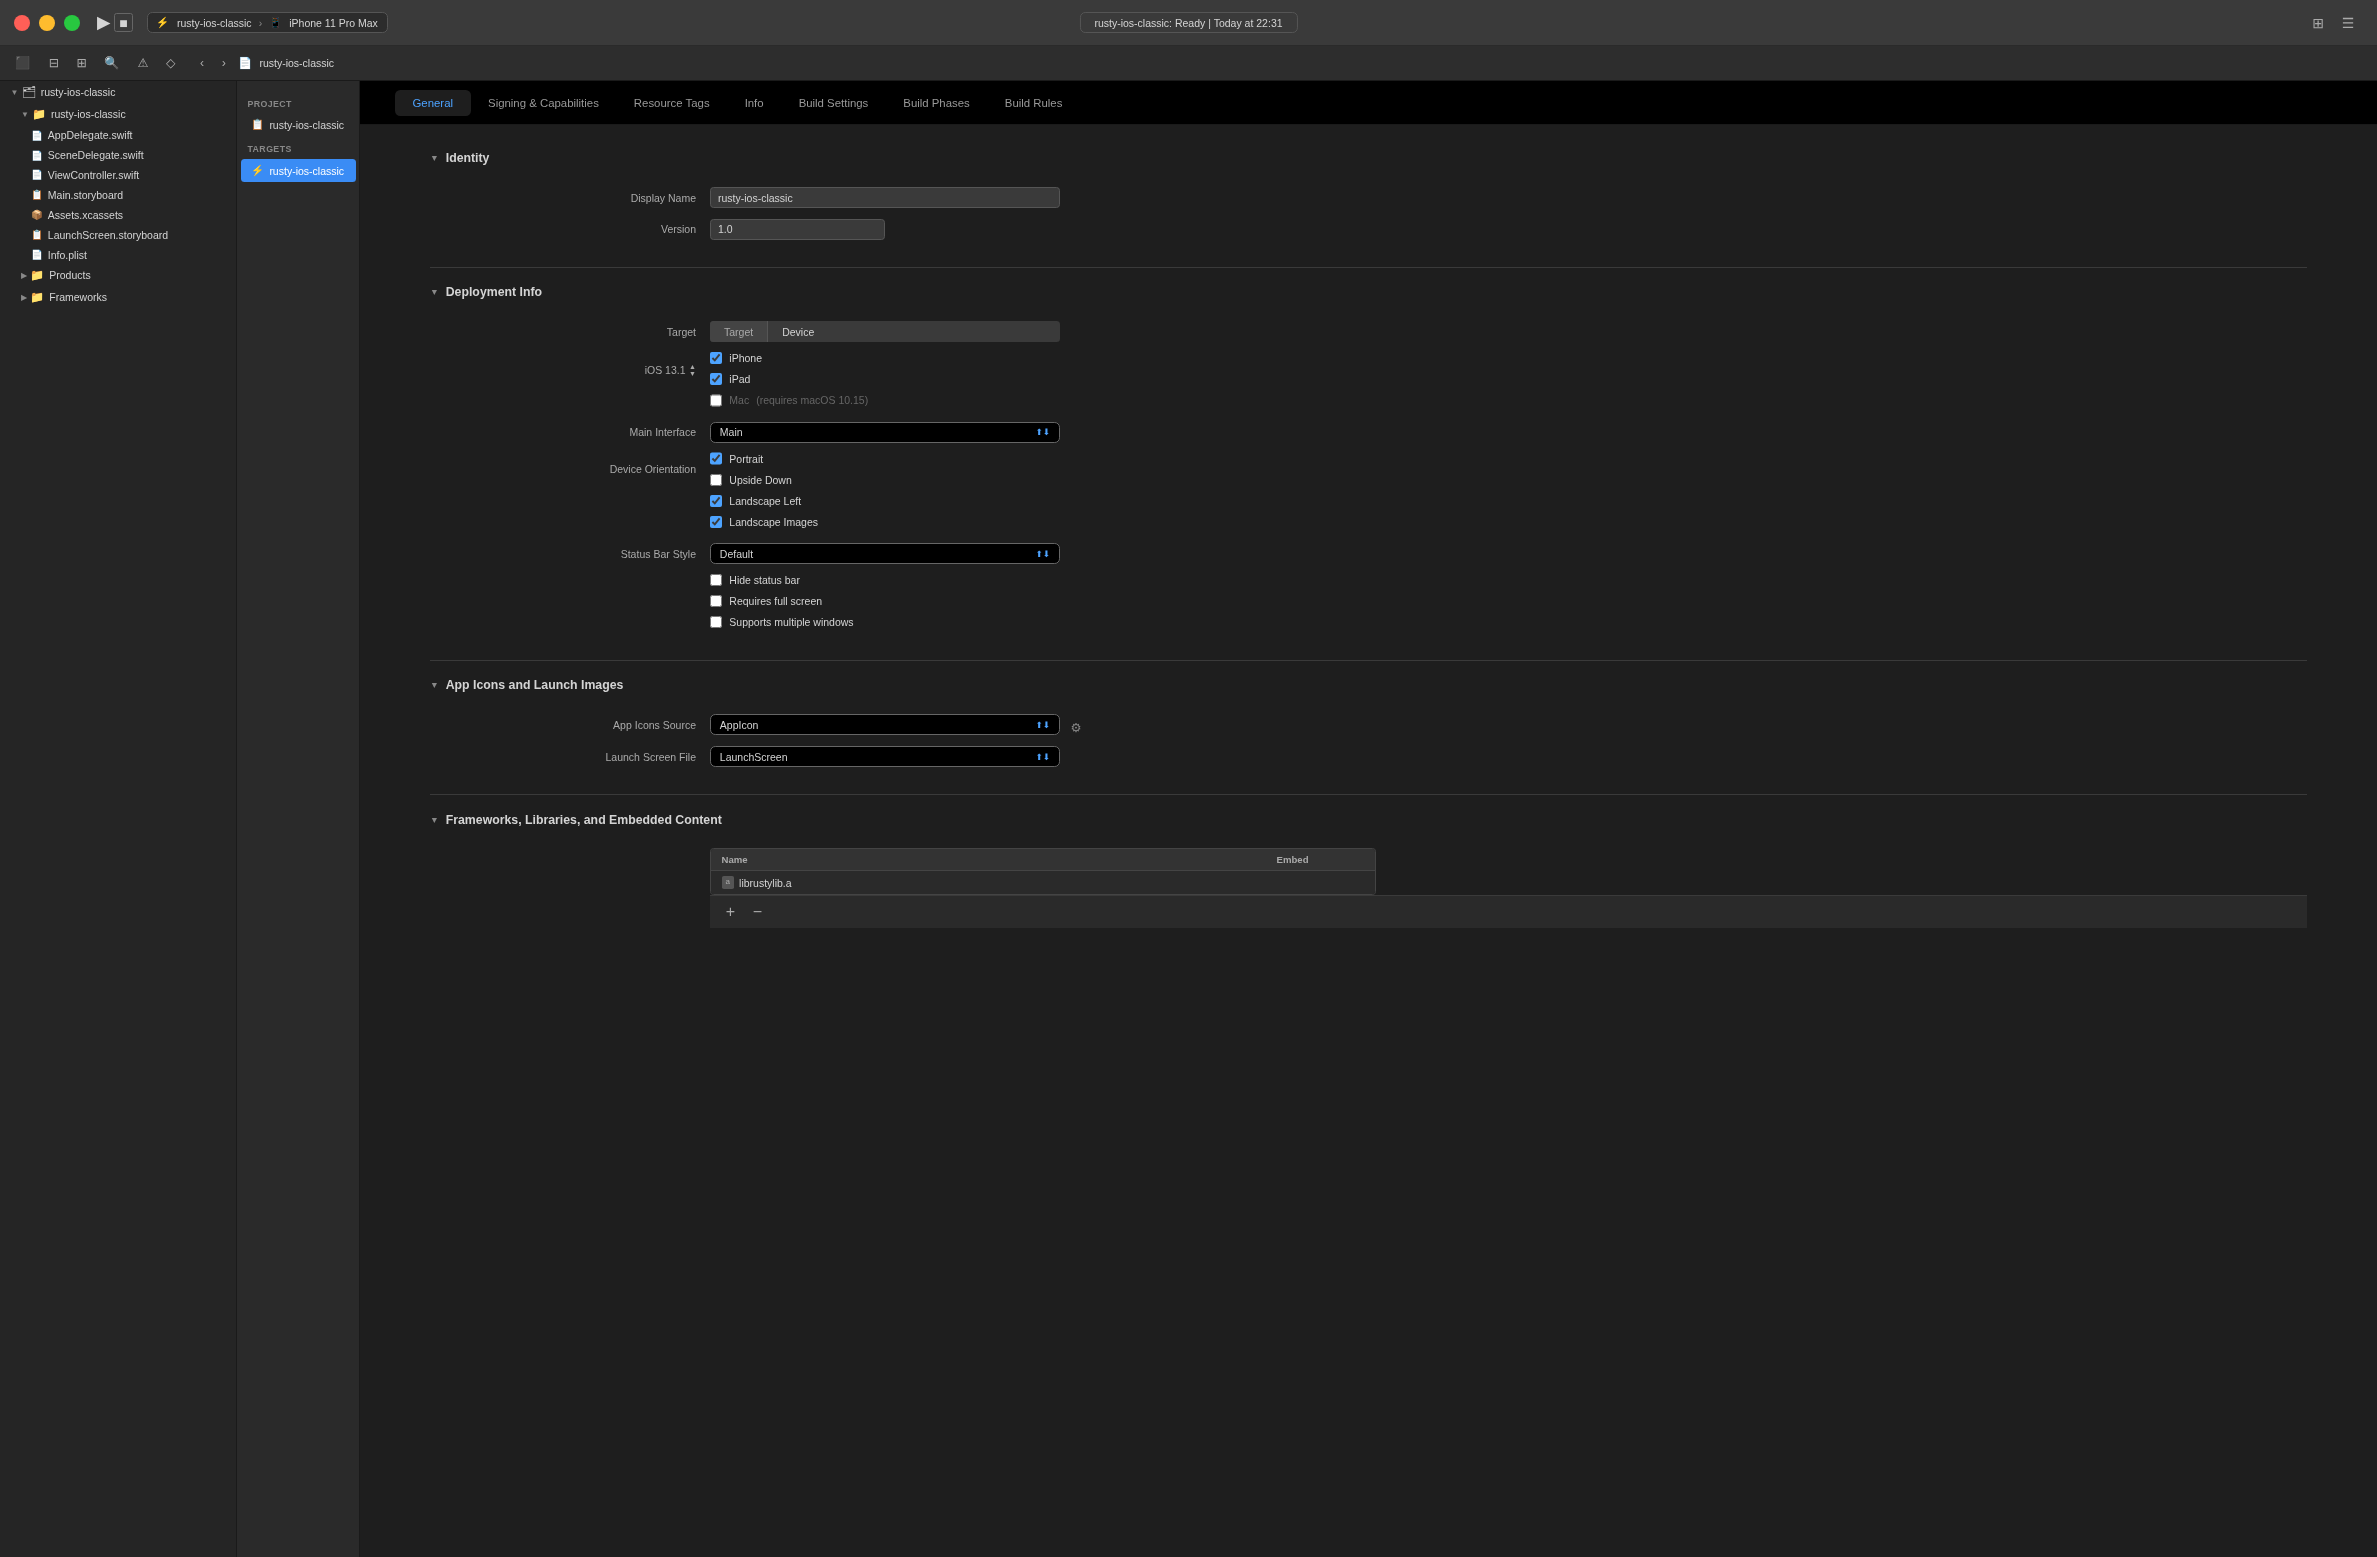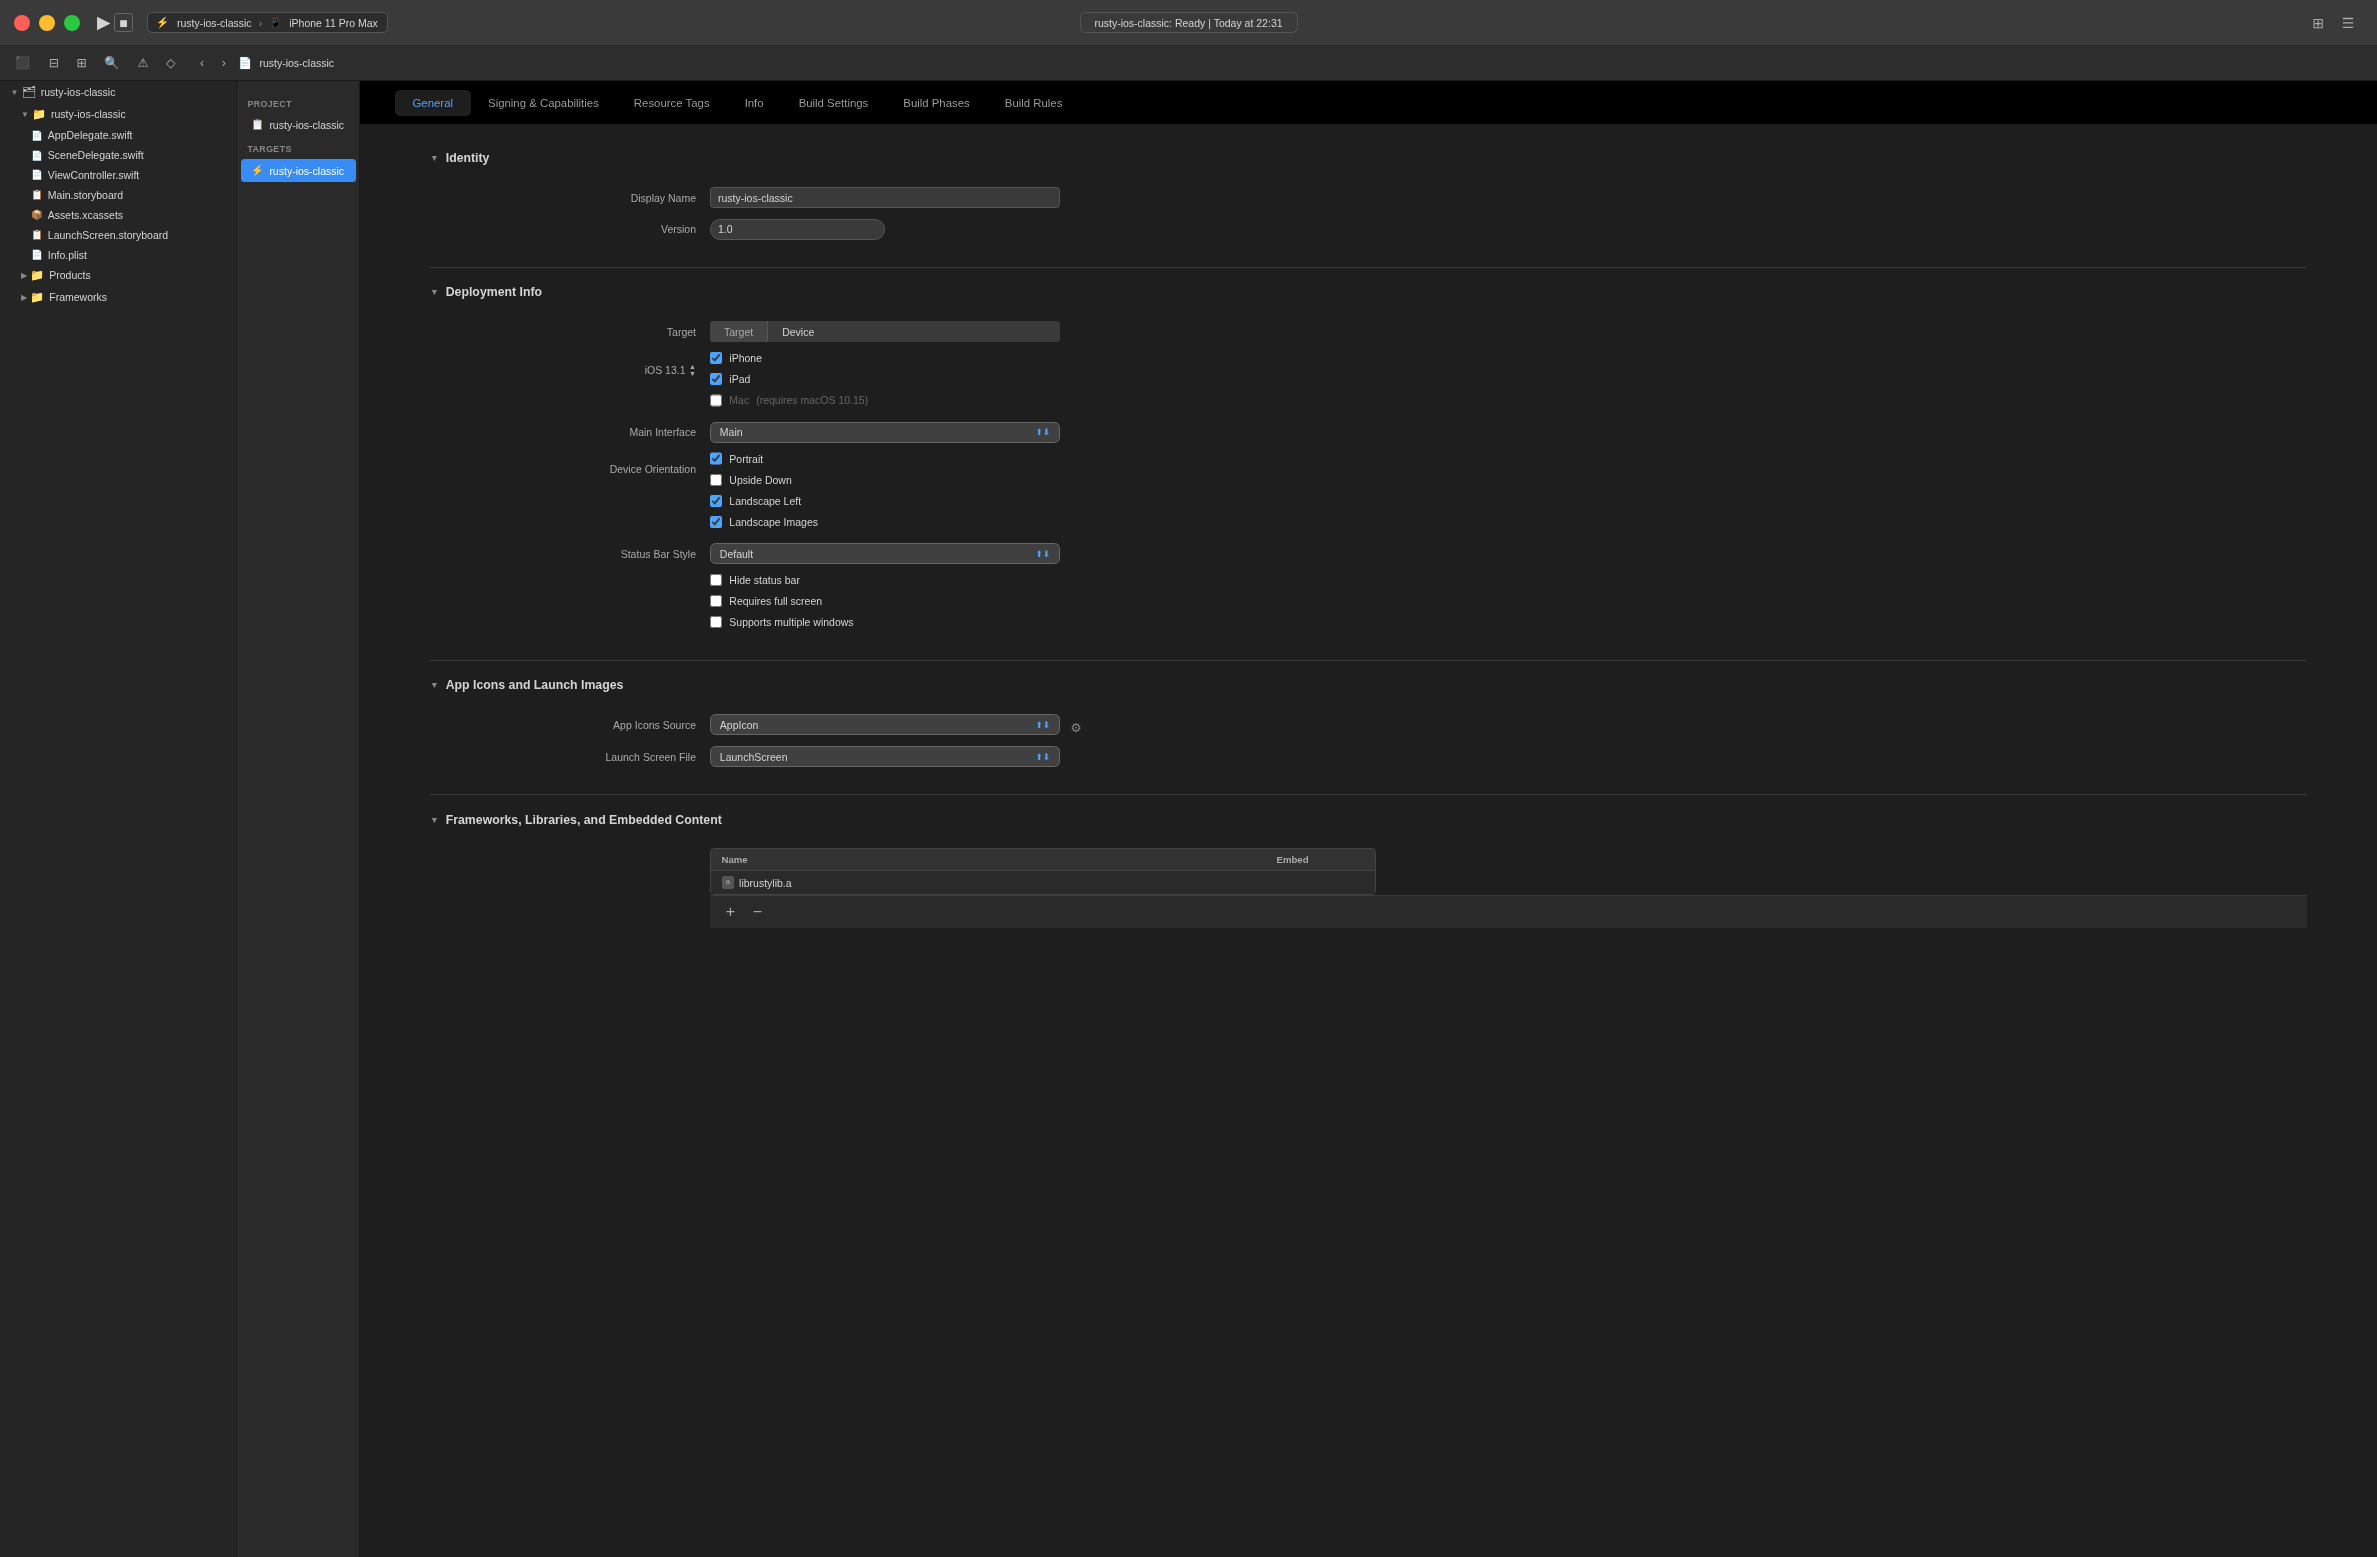--- a/index.html
+++ b/index.html
@@ -333,21 +333,21 @@
       padding-top: 1.8px;
       margin-top: 9px;
     }
     .ios-checkboxes {
       display: flex;
       flex-direction: column;
       gap: 3.5px;
     }
 
     .dropdown-blue {
-      background: #404040;
+      background: #000000;
       border: 0.9px solid #666;
       border-radius: 5.3px;
       padding: 3.5px 8.8px;
       font-size: 10.5px;
       color: #d4d4d4;
       cursor: pointer;
       width: 350px;
       display: flex;
       align-items: center;
       justify-content: space-between;
@@ -606,21 +606,21 @@
           <div class="form-label">Display Name</div>
           <div class="form-value">
             <input type="text" class="text-field" value="rusty-ios-classic" style="">
           </div>
         </div>
 
 
         <div class="form-row">
           <div class="form-label">Version</div>
           <div class="form-value">
-            <input type="text" class="text-field" style="width: 175px; border-radius: 10px;" value="1.0">
+            <input type="text" class="text-field" style="width: 175px;" value="1.0">
           </div>
         </div>
 
       </div>
 
       <hr class="section-divider">
 
       <div class="section">
         <div class="section-header">
           <span class="section-triangle">▼</span>

